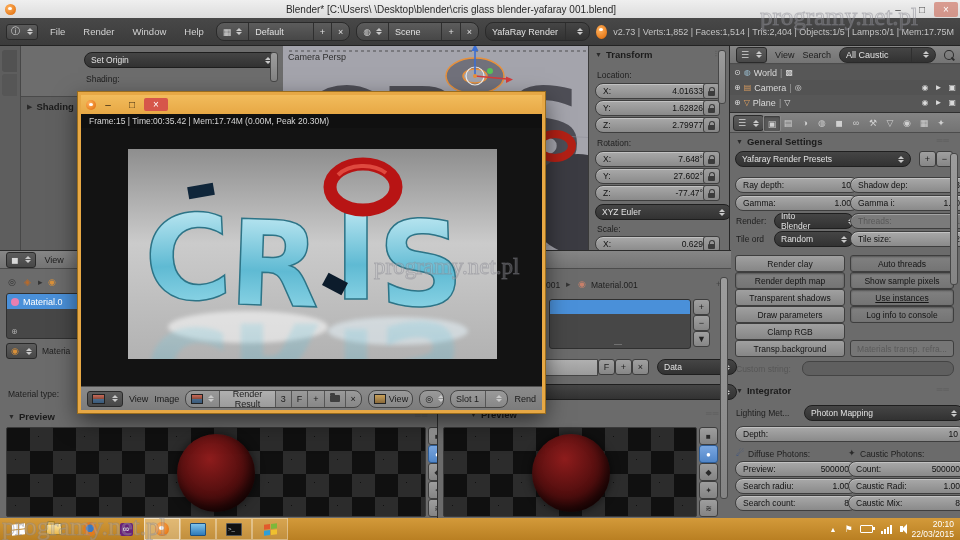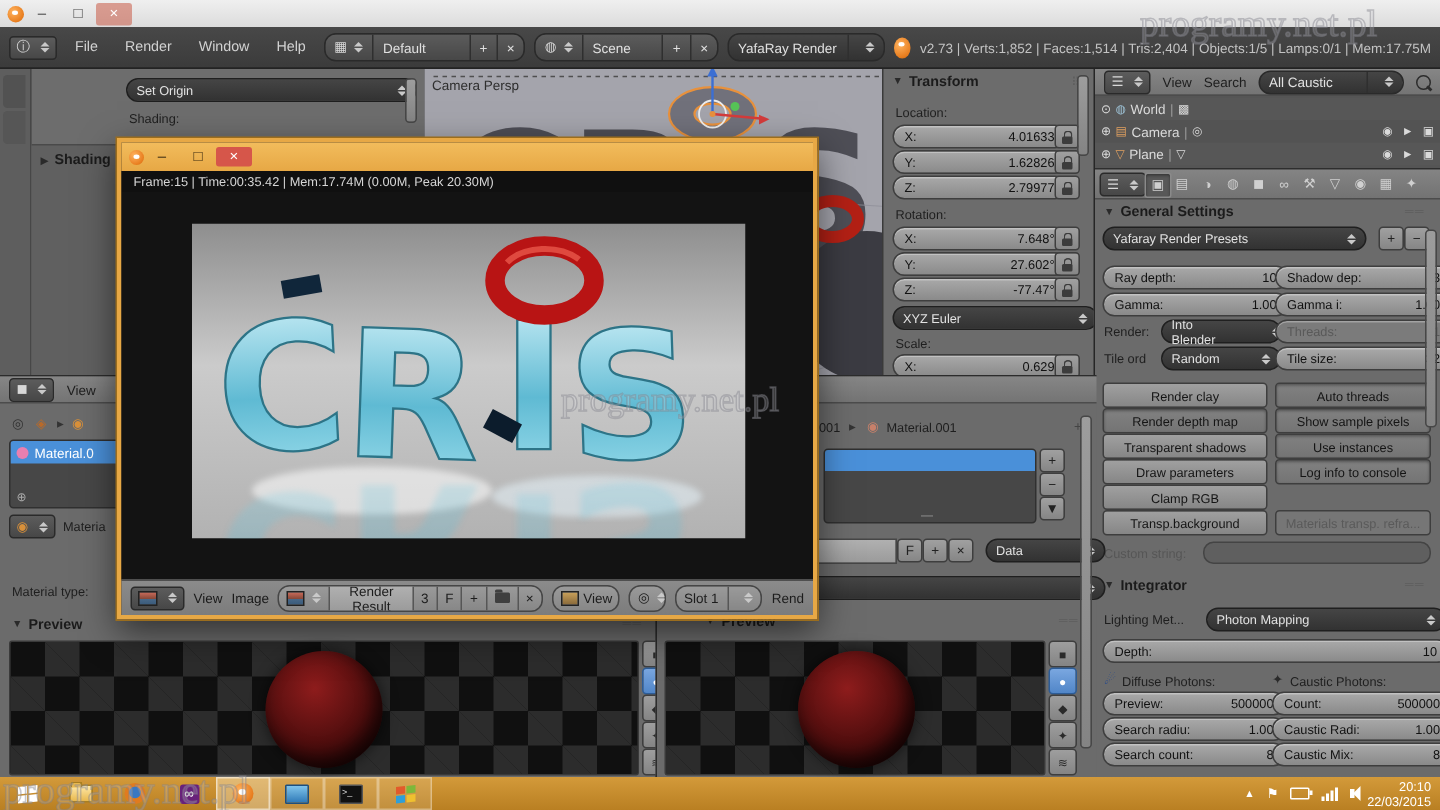--- a/index.html
+++ b/index.html
@@ -124,20 +124,21 @@
   .lbl{position:absolute;font-size:8.5px;color:#1e1e1e;}
   .lbl.dis{color:#4f4f4f;opacity:.75;}
 </style>
 </head>
 <body>
 
 <div id="screen">
 
   <div id="titlebar" class="abs">
     <span class="blogo" style="margin-left:5px;"></span>
+    <span style="flex:1;text-align:center;font-size:10px;color:#2a2a2a;">Blender* [C:\Users\              \Desktop\blender\cris glass blender-yafaray 001.blend]</span>
     <span class="winbtn">–</span>
     <span class="winbtn">□</span>
     <span class="winbtn close" style="margin-right:2px;">×</span>
   </div>
 
   <div id="topheader" class="abs">
     <span class="icobtn">
       <span class="glyph">ⓘ</span>
       <span class="updn">
           <i class="u"></i>
@@ -438,21 +439,21 @@
     <div class="pill" style="left:120px;top:118px;width:102px;">
       <span>Tile size:</span>
       <span>32</span>
     </div>
 
     <span class="tbtn" style="left:5px;top:142px;width:108px;">Render clay</span>
     <span class="tbtn on" style="left:120px;top:142px;width:102px;">Auto threads</span>
     <span class="tbtn on" style="left:5px;top:159px;width:108px;">Render depth map</span>
     <span class="tbtn on" style="left:120px;top:159px;width:102px;">Show sample pixels</span>
     <span class="tbtn" style="left:5px;top:176px;width:108px;">Transparent shadows</span>
-    <span class="tbtn on" style="left:120px;top:176px;width:102px;">Use instances</span>
+    <span class="tbtn on" style="left:120px;top:176px;width:102px;text-decoration:underline;">Use instances</span>
     <span class="tbtn" style="left:5px;top:193px;width:108px;">Draw parameters</span>
     <span class="tbtn on" style="left:120px;top:193px;width:102px;">Log info to console</span>
     <span class="tbtn" style="left:5px;top:210px;width:108px;">Clamp RGB</span>
     <span class="tbtn" style="left:5px;top:227px;width:108px;">Transp.background</span>
     <span class="tbtn dis" style="left:120px;top:227px;width:102px;">Materials transp. refra...</span>
     <span class="lbl dis" style="left:6px;top:251px;">Custom string:</span>
     <div class="abs" style="left:72px;top:248px;width:150px;height:13px;border-radius:7px;background:#5f5f5f;border:1px solid #444;"></div>
 
     <span class="phead" style="left:6px;top:272px;">
       <span class="tri">▼</span>

